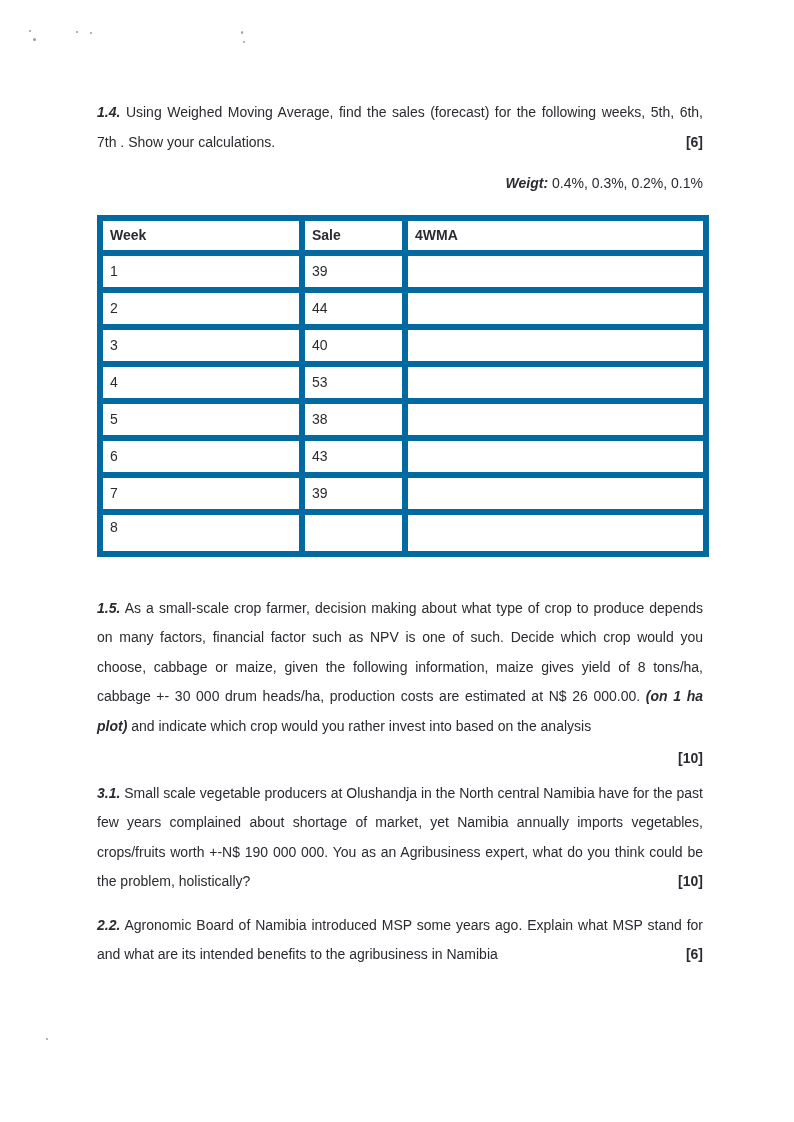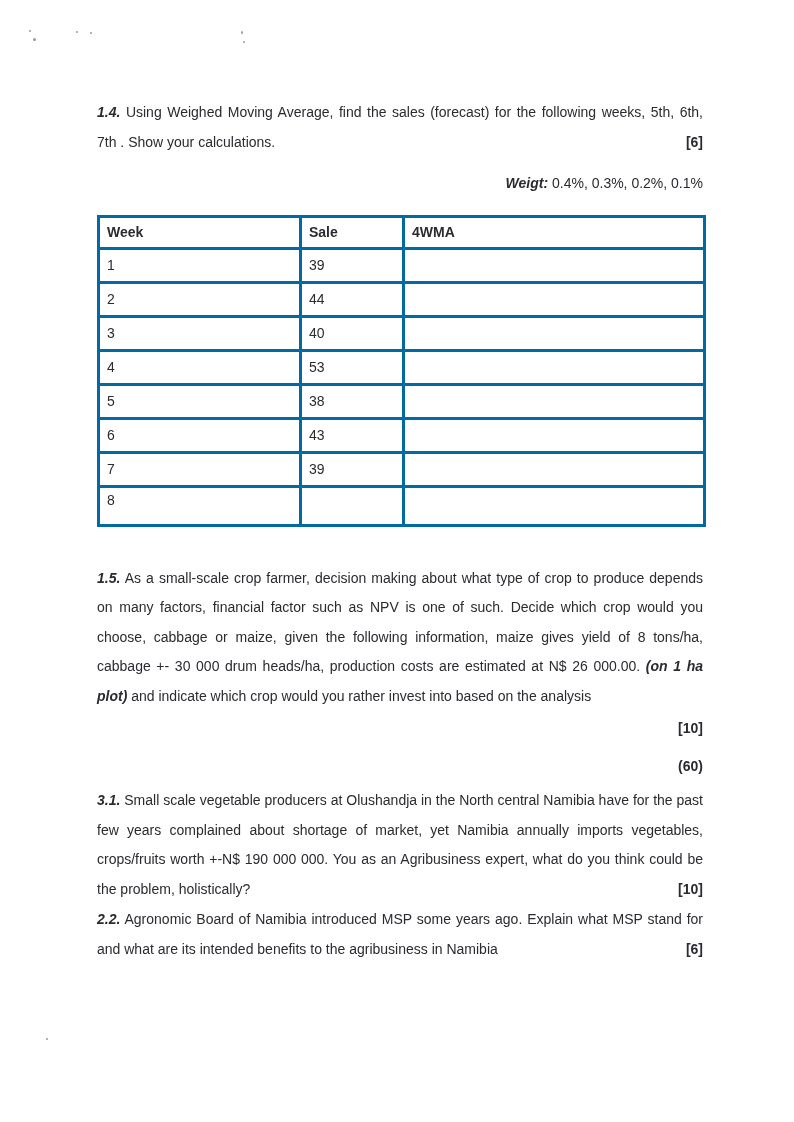--- a/index.html
+++ b/index.html
@@ -36,21 +36,21 @@
   table.sales {
     border-collapse: collapse;
     width: 606px;
     margin-top: 16px;
     table-layout: fixed;
   }
   table.sales col.c1 { width: 202px; }
   table.sales col.c2 { width: 103px; }
   table.sales col.c3 { width: 301px; }
   table.sales th, table.sales td {
-    border: 3px solid #0369a1;
+    border: 6px solid #0369a1;
     font-size: 14px;
     text-align: left;
     vertical-align: middle;
     padding: 2px 7px;
     color: #2a2a31;
     overflow: hidden;
   }
   table.sales th { font-weight: bold; height: 25px; }
   table.sales td { height: 27px; }
   table.sales tr.tall td { height: 30px; vertical-align: top; padding-top: 4px; }
@@ -65,21 +65,21 @@
   .r1 { margin-top: 3px; }
   .r2 { margin-top: 8px; }
   .heading {
     margin: 16px 0 0 0;
     font-size: 14px;
     line-height: 29.5px;
     font-weight: bold;
     text-align: left;
   }
   .q21 { margin-top: 5px; }
-  .q22 { margin-top: 1px; }
+  .q22 { margin-top: 14px; }
   .speck {
     position: absolute;
     background: #9a9aa0;
     border-radius: 50%;
     width: 2px;
     height: 2px;
   }
   .speck.s1 { left: 29px;  top: 30px; }
   .speck.s2 { left: 33px;  top: 38px; width: 3px; height: 3px; }
   .speck.s3 { left: 76px;  top: 31px; }
@@ -163,21 +163,20 @@
       <td></td>
     </tr>
   </tbody>
     </table>
 
   <p class="para q15">
     <b>1.5.</b><span> As a small-scale crop farmer, decision making about what type of crop to produce depends on many factors, financial factor such as NPV is one of such. Decide which crop would you choose, cabbage or maize, given the following information, maize gives yield of 8 tons/ha, cabbage +- 30 000 drum heads/ha, production costs are estimated at N$ 26 000.00. </span><b>(on 1 ha plot)</b><span> and indicate which crop would you rather invest into based on the analysis</span>
   </p>
 
   <p class="right-line r1">[10]</p>
-  <p class="right-line r2">(60)</p>
 
 
   <p class="para q21">
     <b>3.1.</b><span> Small scale vegetable producers at Olushandja in the North central Namibia have for the past few years complained about shortage of market, yet Namibia annually imports vegetables, crops/fruits worth +-N$ 190 000 000. You as an Agribusiness expert, what do you think could be the problem, holistically?</span>
     <span class="marks-abs">[10]</span>
   </p>
 
   <p class="para q22">
     <b>2.2.</b><span> Agronomic Board of Namibia introduced MSP some years ago. Explain what MSP stand for and what are its intended benefits to the agribusiness in Namibia</span>
     <span class="marks-abs">[6]</span>

